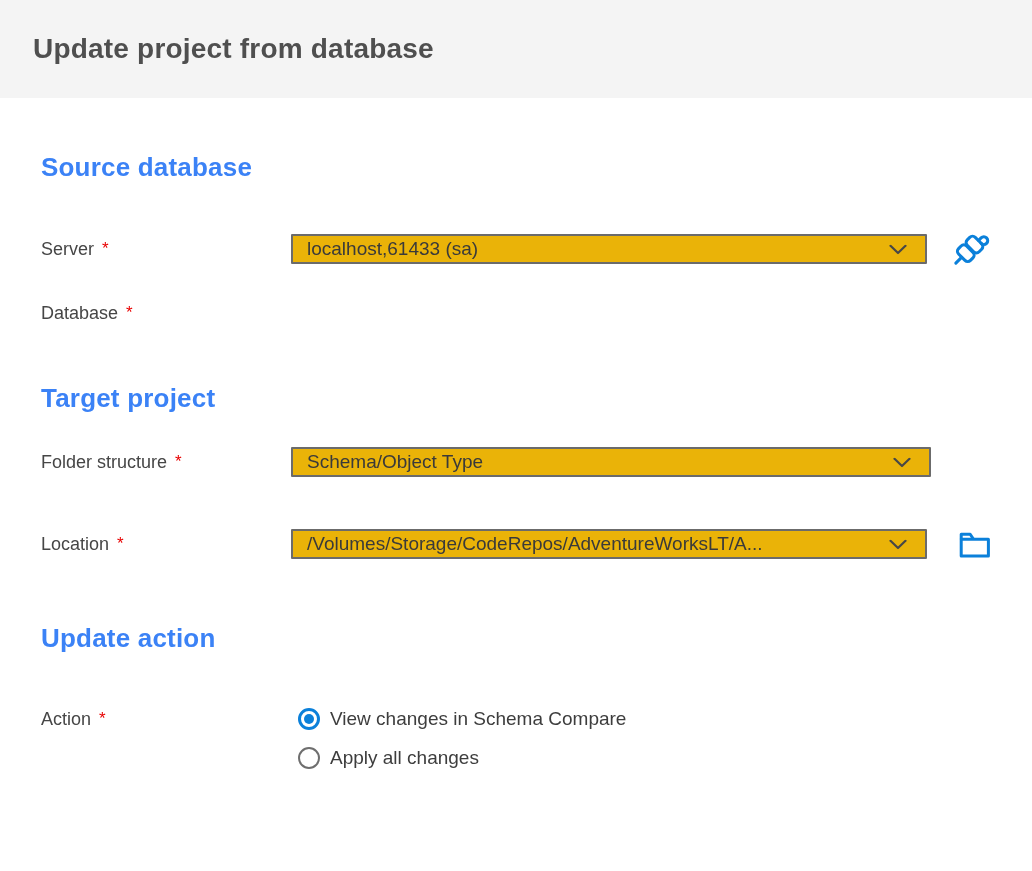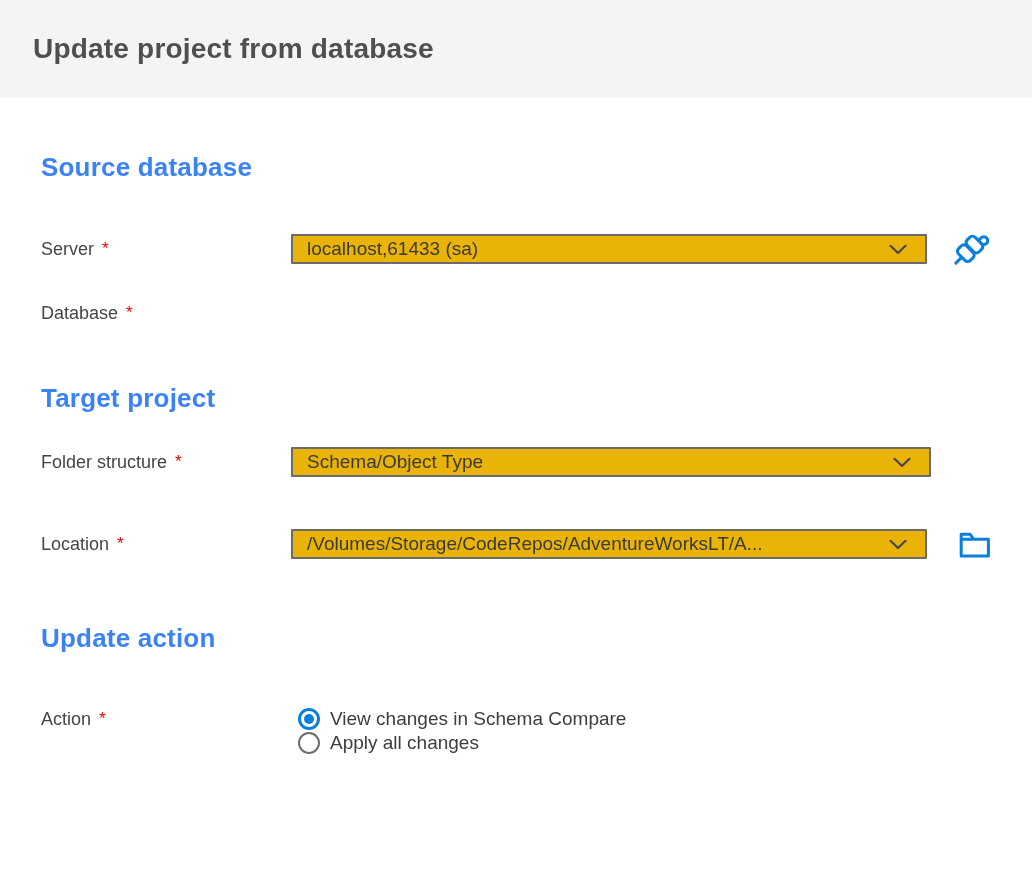--- a/index.html
+++ b/index.html
@@ -90,21 +90,21 @@
   }
   .side-icon {
     display: inline-flex;
     align-items: center;
     justify-content: center;
     cursor: pointer;
   }
   .side-icon.connect { margin-left: 21px; width: 44px; height: 42px; }
   .side-icon.browse  { margin-left: 31px; width: 34px; height: 42px; }
 
-  .radio-group { display: flex; flex-direction: column; padding-left: 7px; }
+  .radio-group { display: flex; flex-direction: column; gap: 15px; padding-left: 7px; }
   .radio-option { display: flex; align-items: center; gap: 10px; cursor: pointer; }
   .radio-circle {
     width: 22px; height: 22px;
     border-radius: 50%;
     border: 2px solid #6e6e6e;
     background: #ffffff;
     flex: 0 0 22px;
     display: flex; align-items: center; justify-content: center;
   }
   .radio-option.selected .radio-circle { border: 3px solid #0b80da; }

